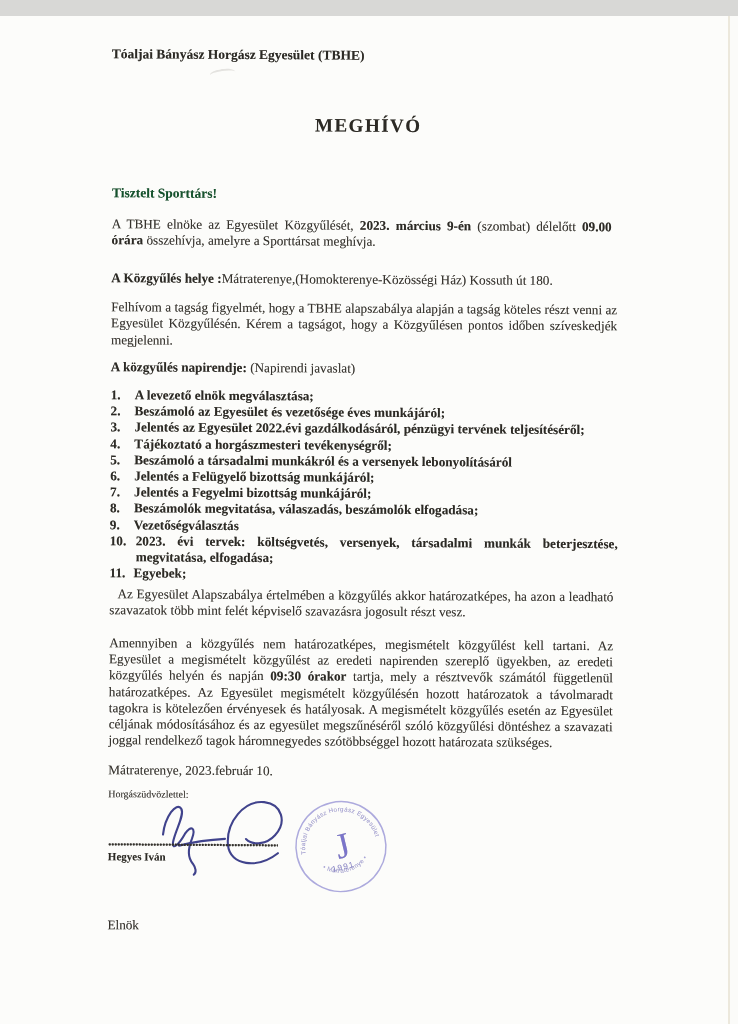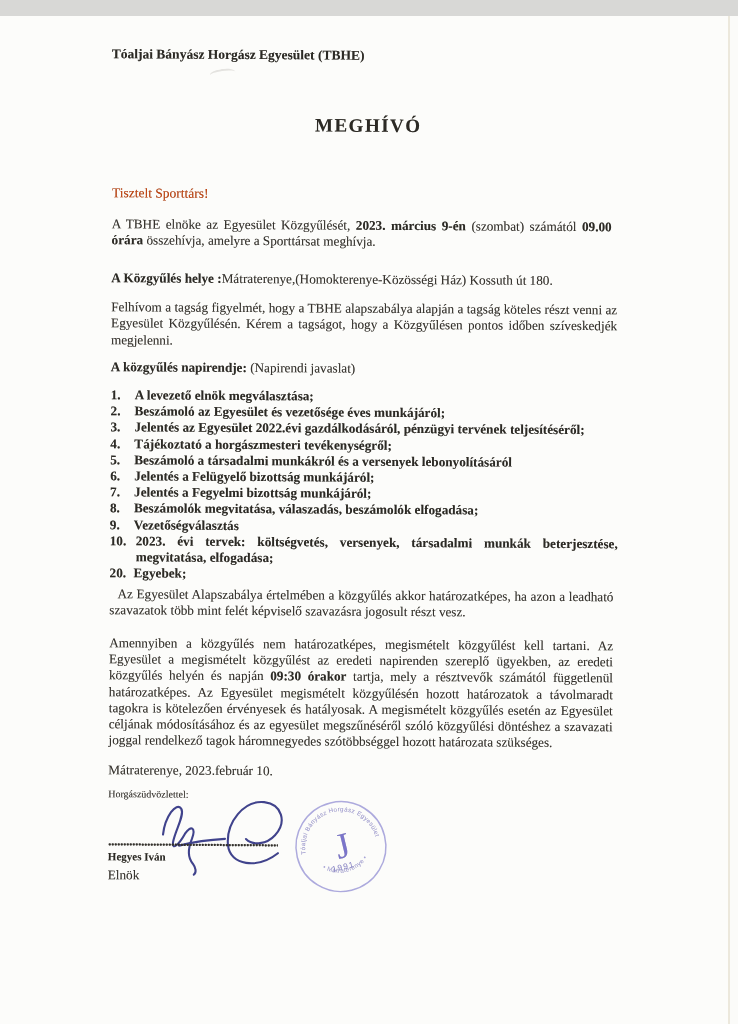--- a/index.html
+++ b/index.html
@@ -10,37 +10,37 @@
     color:#36332e;
     text-shadow:0 0 .5px rgba(40,36,30,.35);
   }
   .tilt{position:absolute;inset:0;transform:rotate(.35deg);transform-origin:80px 0;}
   .abs{position:absolute;}
   .b{font-weight:bold;color:#2c2a25;}
   .u{}
   .body-text{font-size:13.2px;line-height:16.4px;text-align:justify;}
   .org-header{left:112px;top:30px;font-size:13.5px;font-weight:bold;color:#2c2a25;}
   .doc-title{left:0;top:97px;width:738px;text-align:center;font-size:19px;font-weight:bold;letter-spacing:1.5px;color:#2c2a25;}
-  .salutation{left:113px;top:169px;font-size:13.5px;font-weight:normal;color:#c2410c;}
+  .salutation{left:113px;top:169px;font-size:13.5px;font-weight:bold;color:#14532d;}
   .p-intro{left:113px;top:200px;width:500px;}
   .venue{left:113px;top:254px;font-size:13.2px;}
   .p-notice{left:113px;top:283px;width:506px;}
   .agenda-heading{left:113px;top:343px;font-size:13.2px;}
   .agenda{left:113px;top:371px;width:508px;}
   .agenda-item{position:relative;padding-left:24px;font-weight:bold;color:#2c2a25;font-size:13.2px;line-height:16.2px;}
   .agenda-item .num{position:absolute;left:0;top:0;}
   .agenda-item.wide{padding-left:26px;}
   .agenda-item.wide .txt{display:block;text-align:justify;}
   .p-quorum{left:113px;top:570px;width:504px;text-indent:8px;}
   .p-repeat{left:113px;top:619px;width:504px;line-height:16.2px;}
   .place-date{left:113px;top:746px;font-size:13.2px;}
   .greeting{left:113px;top:772px;font-size:10px;}
   .dotted-line{left:113px;top:817px;font-size:14px;font-weight:bold;letter-spacing:-.5px;color:#33312c;width:170px;overflow:hidden;white-space:nowrap;}
   .signer-name{left:113px;top:834px;font-size:11px;font-weight:bold;color:#2c2a25;}
-  .signer-title{left:113px;top:851px;font-size:13.2px;}
+  .signer-title{left:113px;top:901px;font-size:13.2px;}
   .signature-svg{left:140px;top:776px;}
   .stamp-svg{left:297px;top:780px;transform:rotate(-14deg);opacity:.9;}
   .stamp-ring-text{font-family:"Liberation Sans","DejaVu Sans",sans-serif;font-size:7.6px;letter-spacing:.45px;}
   .edge-bottom{left:0;right:0;bottom:0;height:7px;background:linear-gradient(#f9f9f7,#e2e2e0);}
   .edge-right-line{top:0;bottom:0;right:8px;width:2px;background:#e4ddcd;opacity:.65;}
   .edge-right{top:0;bottom:0;right:0;width:8px;background:#fbfbf9;}
   .smudge{left:210px;top:52px;width:26px;height:8px;border-top:2px solid rgba(120,115,108,.18);border-radius:50%;transform:rotate(-8deg);}
 </style>
 </head>
 <body>
@@ -48,21 +48,21 @@
 <div class="page">
   <div class="tilt">
 
     <div class="abs org-header">Tóaljai Bányász Horgász Egyesület (TBHE)</div>
     <div class="abs smudge"></div>
 
     <div class="abs doc-title">MEGHÍVÓ</div>
 
     <div class="abs salutation">Tisztelt Sporttárs!</div>
 
-    <div class="abs body-text p-intro"><span>A TBHE elnöke az Egyesület Közgyűlését, </span><span class="b">2023. március 9-én</span><span> (szombat) számától </span><span class="b">09.00 órára</span><span> összehívja, amelyre a Sporttársat meghívja.</span></div>
+    <div class="abs body-text p-intro"><span>A TBHE elnöke az Egyesület Közgyűlését, </span><span class="b">2023. március 9-én</span><span> (szombat) délelőtt </span><span class="b">09.00 órára</span><span> összehívja, amelyre a Sporttársat meghívja.</span></div>
 
     <div class="abs venue"><span class="b u">A Közgyűlés helye :</span><span>Mátraterenye,(Homokterenye-Közösségi Ház) Kossuth út 180.</span></div>
 
     <div class="abs body-text p-notice">Felhívom a tagság figyelmét, hogy a TBHE alapszabálya alapján a tagság köteles részt venni az Egyesület Közgyűlésén. Kérem a tagságot, hogy a Közgyűlésen pontos időben szíveskedjék megjelenni.</div>
 
     <div class="abs agenda-heading"><span class="b u">A közgyűlés napirendje:</span><span> (Napirendi javaslat)</span></div>
 
     <div class="abs agenda">
       <div class="agenda-item"><span class="num">1.</span><span class="txt">A levezető elnök megválasztása;</span></div>
       <div class="agenda-item"><span class="num">2.</span><span class="txt">Beszámoló az Egyesület és vezetősége éves munkájáról;</span></div>
@@ -70,21 +70,21 @@
       <div class="agenda-item"><span class="num">4.</span><span class="txt">Tájékoztató a horgászmesteri tevékenységről;</span></div>
       <div class="agenda-item"><span class="num">5.</span><span class="txt">Beszámoló a társadalmi munkákról és a versenyek lebonyolításáról</span></div>
       <div class="agenda-item"><span class="num">6.</span><span class="txt">Jelentés a Felügyelő bizottság munkájáról;</span></div>
       <div class="agenda-item"><span class="num">7.</span><span class="txt">Jelentés a Fegyelmi bizottság munkájáról;</span></div>
       <div class="agenda-item"><span class="num">8.</span><span class="txt">Beszámolók megvitatása, válaszadás, beszámolók elfogadása;</span></div>
       <div class="agenda-item"><span class="num">9.</span><span class="txt">Vezetőségválasztás</span></div>
       <div class="agenda-item wide">
           <span class="num">10.</span>
           <span class="txt">2023. évi tervek: költségvetés, versenyek, társadalmi munkák beterjesztése, megvitatása, elfogadása;</span>
         </div>
-      <div class="agenda-item"><span class="num">20.</span><span class="txt">Egyebek;</span></div>
+      <div class="agenda-item"><span class="num">11.</span><span class="txt">Egyebek;</span></div>
     </div>
 
     <div class="abs body-text p-quorum">Az Egyesület Alapszabálya értelmében a közgyűlés akkor határozatképes, ha azon a leadható szavazatok több mint felét képviselő szavazásra jogosult részt vesz.</div>
 
     <div class="abs body-text p-repeat"><span>Amennyiben a közgyűlés nem határozatképes, megismételt közgyűlést kell tartani. Az Egyesület a megismételt közgyűlést az eredeti napirenden szereplő ügyekben, az eredeti közgyűlés helyén és napján </span><span class="b">09:30 órakor</span><span> tartja, mely a résztvevők számától függetlenül határozatképes. Az Egyesület megismételt közgyűlésén hozott határozatok a távolmaradt tagokra is kötelezően érvényesek és hatályosak. A megismételt közgyűlés esetén az Egyesület céljának módosításához és az egyesület megszűnéséről szóló közgyűlési döntéshez a szavazati joggal rendelkező tagok háromnegyedes szótöbbséggel hozott határozata szükséges.</span></div>
 
     <div class="abs place-date">Mátraterenye, 2023.február 10.</div>
     <div class="abs greeting">Horgászüdvözlettel:</div>
 
     <svg class="abs signature-svg" width="175" height="95" viewBox="0 0 175 95">

